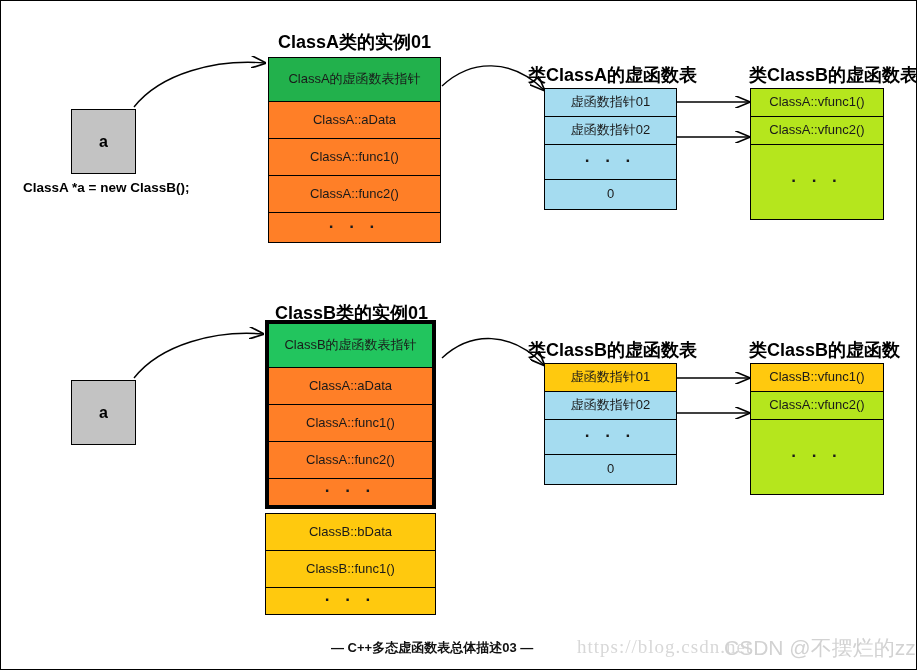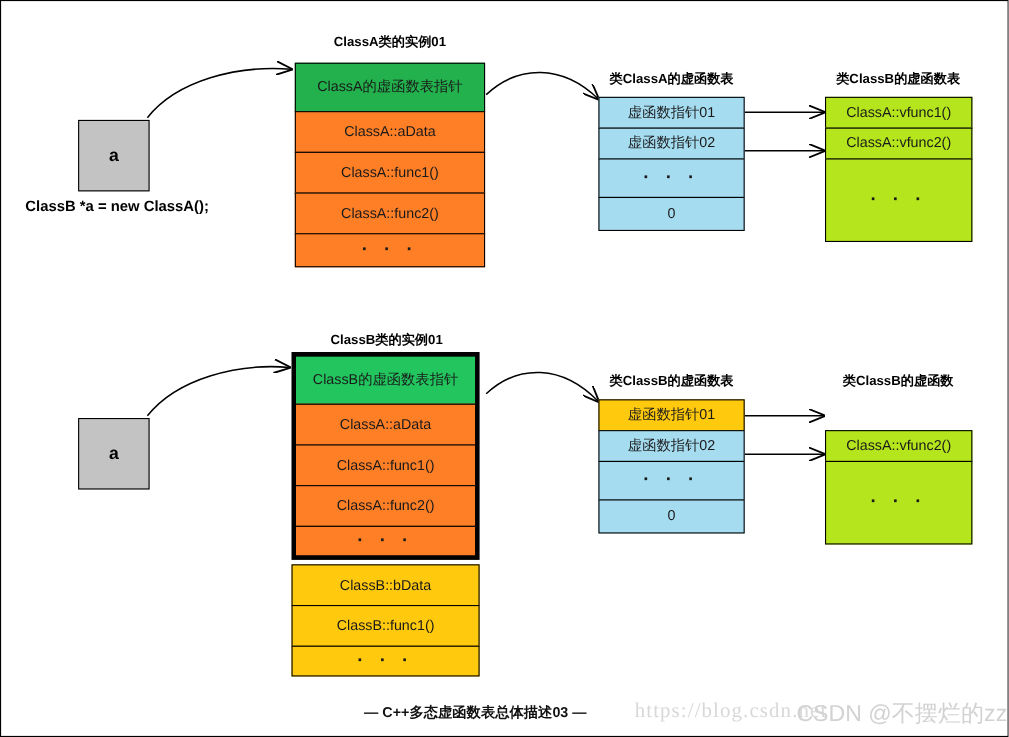--- a/index.html
+++ b/index.html
@@ -26,21 +26,21 @@
     border:1px solid #000000;
     display:flex;align-items:center;justify-content:center;
     font-size:13px;color:#1a1a1a;
     text-align:center;
     line-height:1.1;
     white-space:nowrap;
   }
   .title{
     position:absolute;
     font-weight:bold;
-    font-size:12px;
+    font-size:18px;
     color:#000;
     text-align:center;
     white-space:nowrap;
   }
   .code-label{
     position:absolute;
     font-weight:bold;
     font-size:13.5px;
     color:#000;
     white-space:nowrap;
@@ -115,21 +115,21 @@
       <path d="M441,357 C470,330 510,330 543,364"></path>
 
       <path d="M676,377 L748,377"></path>
       <path d="M676,412 L748,412"></path>
     </g>
   </svg>
 
   <div class="var-box" style="left:70px;top:108px;width:65px;height:65px;">
     <span>a</span>
   </div>
-  <div class="code-label" style="left:22px;top:179px;">ClassB *a = new ClassA();</div>
+  <div class="code-label" style="left:22px;top:179px;">ClassA *a = new ClassB();</div>
 
   <div class="title" style="left:267px;top:29px;width:173px;">ClassA类的实例01</div>
   <div class="box" style="left:267px;top:56px;width:173px;height:45px;background:#22b14c;">
     <span>ClassA的虚函数表指针</span>
   </div>
   <div class="box" style="left:267px;top:100px;width:173px;height:38px;background:#ff7f27;">
     <span>ClassA::aData</span>
   </div>
   <div class="box" style="left:267px;top:137px;width:173px;height:38px;background:#ff7f27;">
     <span>ClassA::func1()</span>
@@ -207,20 +207,23 @@
     <span>虚函数指针02</span>
   </div>
   <div class="box" style="left:543px;top:418px;width:133px;height:36px;background:#a5dcf0;">
     <span class="dots">· · ·</span>
   </div>
   <div class="box" style="left:543px;top:453px;width:133px;height:31px;background:#a5dcf0;">
     <span>0</span>
   </div>
 
   <div class="title" style="left:748px;top:337px;width:135px;">类ClassB的虚函数</div>
+  <div class="box" style="left:749px;top:362px;width:134px;height:29px;background:#ffc90e;">
+    <span>ClassB::vfunc1()</span>
+  </div>
   <div class="box" style="left:749px;top:390px;width:134px;height:29px;background:#b5e61d;">
     <span>ClassA::vfunc2()</span>
   </div>
   <div class="box" style="left:749px;top:418px;width:134px;height:76px;background:#b5e61d;">
     <span class="dots">· · ·</span>
   </div>
 
   <div class="caption" style="left:330px;top:638px;">—  C++多态虚函数表总体描述03  —</div>
   <div class="watermark" style="left:576px;top:635px;">https://blog.csdn.net</div>
   <div class="watermark2" style="left:723px;top:633px;">CSDN @不摆烂的zzz</div>

